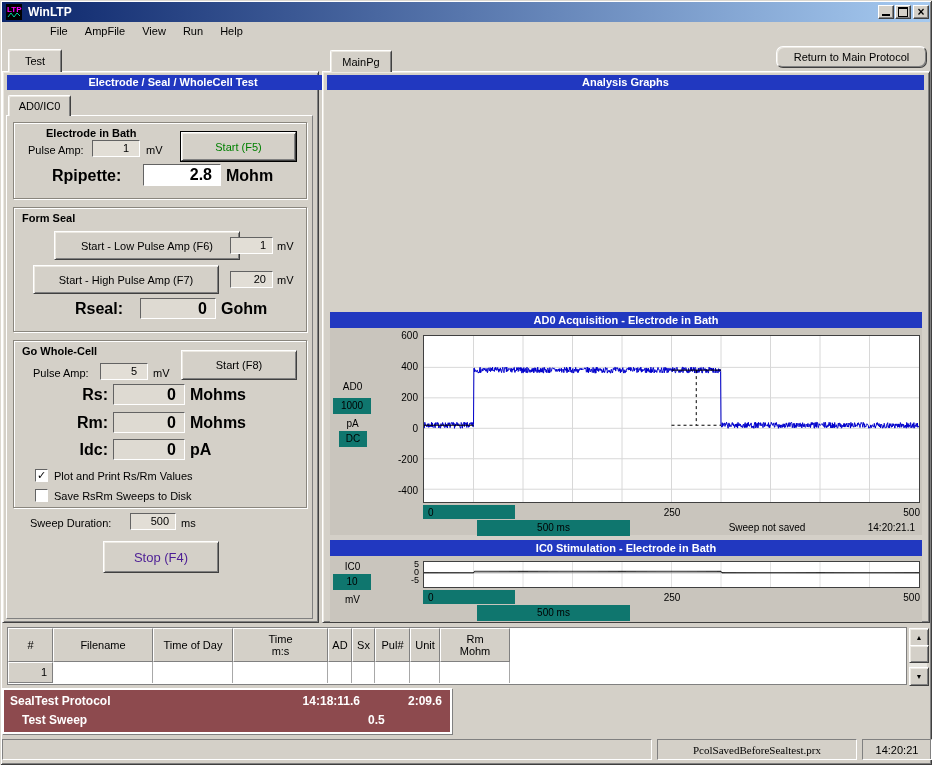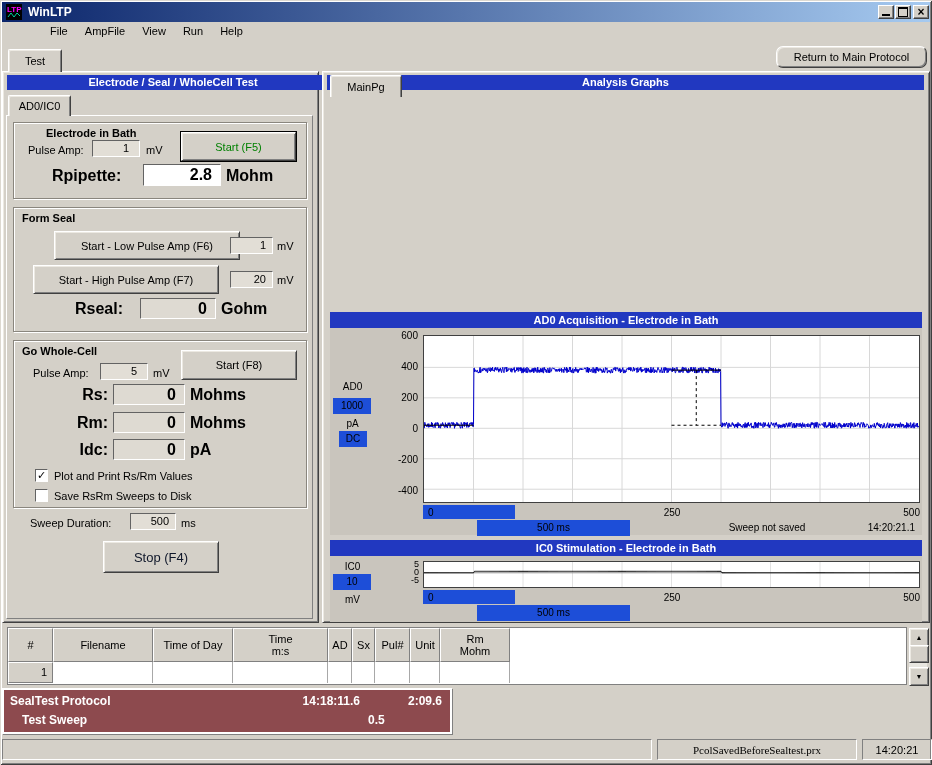--- a/index.html
+++ b/index.html
@@ -17,21 +17,21 @@
   .bluebar{background:#2138c0;color:#fff;font-weight:bold;text-align:center;line-height:15px;}
   .big{font-size:16px;font-weight:bold;}
   .titlebar{background:linear-gradient(to right,#0a246a,#a6caf0);display:flex;align-items:center;}
   .wbtn{width:16px;height:14px;background:#d4d0c8;border:1px solid;border-color:#fff #404040 #404040 #fff;box-shadow:inset -1px -1px 0 #808080;display:flex;align-items:flex-end;justify-content:center;}
   .menu-item{display:inline-block;padding:2px 7px;}
   .chartpanel{background:#c9c5bd;}
   .plot{background:#fff;border:1px solid #404040;}
   .ylab{font-size:10px;text-align:right;height:10px;line-height:10px;}
   .ylabS{font-size:9px;text-align:right;height:8px;line-height:8px;}
   .xlab{font-size:10px;height:14px;line-height:14px;}
-  .chip{background:#1d4ed8;font-size:10px;text-align:center;line-height:15px;}
+  .chip{background:#0f766e;font-size:10px;text-align:center;line-height:15px;}
   .gut{font-size:10px;text-align:center;}
   .checkbox{width:13px;height:13px;background:#fff;border:1px solid;border-color:#636363 #fff #fff #636363;font-size:11px;line-height:11px;text-align:center;font-weight:bold;}
   .checkbox.checked::after{content:"✓";}
   .th{background:#d4d0c8;border:1px solid;border-color:#fff #808080 #808080 #fff;display:flex;align-items:center;justify-content:center;text-align:center;height:34px;box-sizing:border-box;flex:0 0 auto;line-height:12px;}
   .td{height:21px;box-sizing:border-box;border-right:1px solid #a8a8a8;background:#fff;flex:0 0 auto;}
   .td.rowhead{background:#d4d0c8;border:1px solid;border-color:#fff #808080 #808080 #fff;text-align:right;padding-right:5px;line-height:19px;}
   .statuspanel{border:1px solid;border-color:#808080 #fff #fff #808080;display:flex;align-items:center;justify-content:center;}
   .maroon{background:#8d4a4e;border:2px solid #fff;box-shadow:1px 1px 0 #808080;color:#fff;font-weight:bold;font-size:12px;}
   svg{display:block;}
 </style>
@@ -112,23 +112,23 @@
   <div class="abs field big" style="left:113px;top:439px;width:72px;height:21px;background:#dedad2;padding-right:8px;line-height:19px;">0</div>
   <div class="abs big" style="left:190px;top:441px;">pA</div>
   <div class="abs checkbox checked" style="left:35px;top:469px;"></div>
   <div class="abs" style="left:54px;top:470px;">Plot and Print Rs/Rm Values</div>
   <div class="abs checkbox" style="left:35px;top:489px;"></div>
   <div class="abs" style="left:54px;top:490px;">Save RsRm Sweeps to Disk</div>
 
   <div class="abs" style="left:30px;top:517px;">Sweep Duration:</div>
   <div class="abs field" style="left:130px;top:513px;width:46px;height:17px;padding-right:6px;">500</div>
   <div class="abs" style="left:181px;top:517px;">ms</div>
-  <div class="abs btn" style="left:103px;top:541px;width:116px;height:32px;color:#0f172a;font-size:13px;">Stop  (F4)</div>
-
-  <div class="abs tab" style="left:330px;top:50px;width:72px;height:22px;margin-top:25px;">MainPg</div>
+  <div class="abs btn" style="left:103px;top:541px;width:116px;height:32px;color:#4c1d95;font-size:13px;">Stop  (F4)</div>
+
+  <div class="abs tab" style="left:330px;top:50px;width:62px;height:22px;">MainPg</div>
   <div class="abs btn" style="left:776px;top:46px;width:151px;height:22px;border-radius:7px;">Return to Main Protocol</div>
   <div class="abs raised" style="left:322px;top:71px;width:608px;height:552px;"></div>
   <div class="abs bluebar" style="left:327px;top:75px;width:597px;height:15px;">Analysis Graphs</div>
 
   <div class="abs bluebar" style="left:330px;top:312px;width:592px;height:16px;line-height:16px;">AD0 Acquisition - Electrode in Bath</div>
   <div class="abs chartpanel" style="left:330px;top:328px;width:592px;height:207px;">
     <div class="abs gut" style="left:0px;top:53px;width:45px;">AD0</div>
     <div class="abs chip" style="left:3px;top:70px;width:38px;height:16px;">1000</div>
     <div class="abs gut" style="left:0px;top:90px;width:45px;">pA</div>
     <div class="abs chip" style="left:9px;top:103px;width:28px;height:16px;">DC</div>

